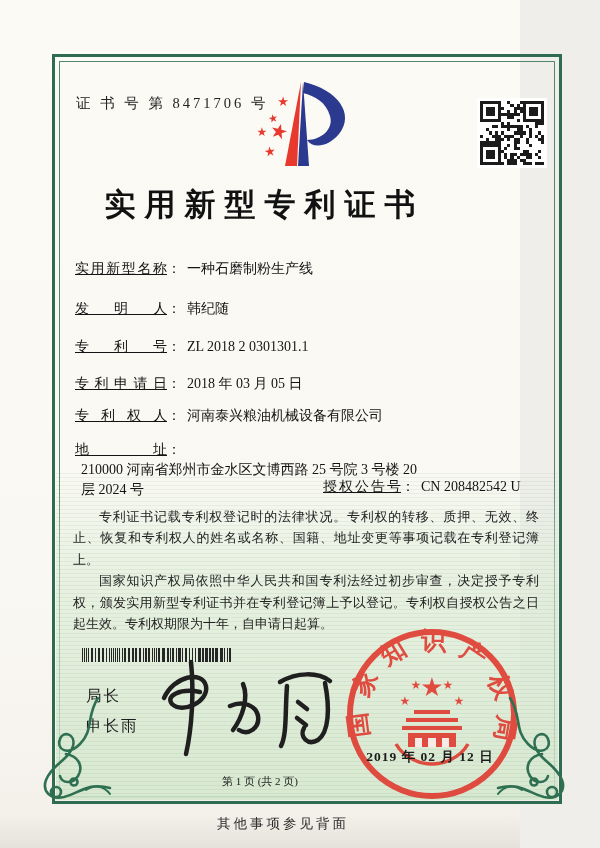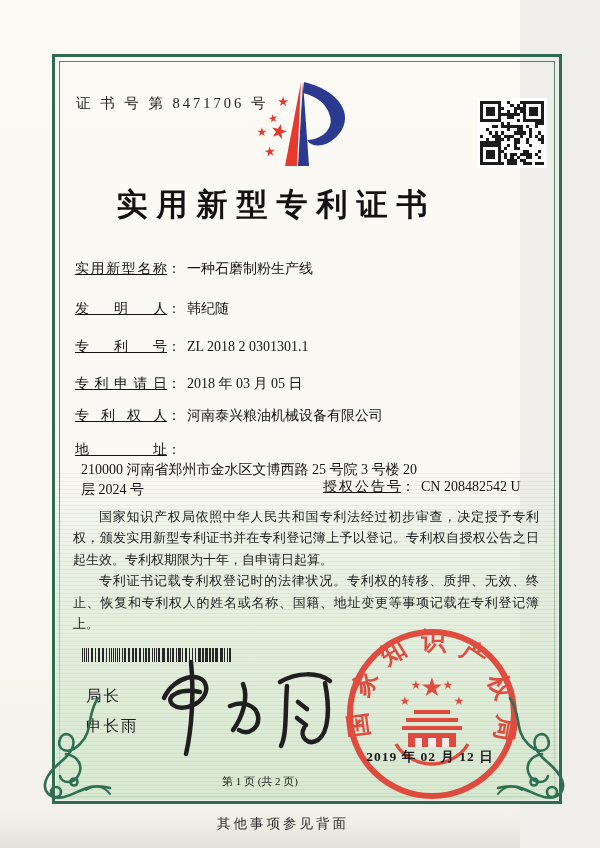--- a/index.html
+++ b/index.html
@@ -36,21 +36,21 @@
   }
   .logo{position:absolute;left:243px;top:76px;width:122px;height:98px;}
   .qr{
     position:absolute;left:477px;top:98px;width:70px;height:70px;
     background:#fff;padding:3px;box-sizing:border-box;
   }
   .qr svg{width:100%;height:100%;display:block;}
   .doc-title{
     position:absolute;left:0;top:184px;width:100%;
     text-align:center;font-size:31px;font-weight:bold;
-    letter-spacing:9px;color:#111;text-indent:9px;padding-left:12px;
+    letter-spacing:9px;color:#111;text-indent:9px;
   }
   
   .fields{position:absolute;left:75px;top:0;width:462px;}
   .frow{position:absolute;left:0;font-size:14px;line-height:20px;color:#141414;}
   .flabel{
     display:inline-block;width:92px;vertical-align:top;
     text-align:justify;text-align-last:justify;text-decoration:underline;
   }
   .fcolon{display:inline-block;vertical-align:top;}
   .fvalue{display:inline-block;vertical-align:top;margin-left:6px;max-width:352px;}
@@ -357,22 +357,22 @@
       <span class="flabel">地址</span><span class="fcolon">：</span><span class="fvalue">210000 河南省郑州市金水区文博西路 25 号院 3 号楼 20 层 2024 号</span>
     </div>
     <div class="frow" style="top:477px;width:462px">
       <span class="fpair2">
         <span class="flabel">授权公告号</span><span class="fcolon">：</span><span class="fvalue">CN 208482542 U</span>
       </span>
     </div>
   </div>
 
   <div class="paras">
+    <p>专利证书记载专利权登记时的法律状况。专利权的转移、质押、无效、终止、恢复和专利权人的姓名或名称、国籍、地址变更等事项记载在专利登记簿上。</p>
     <p>国家知识产权局依照中华人民共和国专利法经过初步审查，决定授予专利权，颁发实用新型专利证书并在专利登记簿上予以登记。专利权自授权公告之日起生效。专利权期限为十年，自申请日起算。</p>
-    <p>专利证书记载专利权登记时的法律状况。专利权的转移、质押、无效、终止、恢复和专利权人的姓名或名称、国籍、地址变更等事项记载在专利登记簿上。</p>
   </div>
 
   <div class="barcode">
       <svg xmlns="http://www.w3.org/2000/svg" viewBox="0 0 152 14" preserveAspectRatio="none">
         <rect x="0" y="0" width="1" height="14" fill="#262626"></rect>
         <rect x="2" y="0" width="1" height="14" fill="#262626"></rect>
         <rect x="4" y="0" width="1" height="14" fill="#262626"></rect>
         <rect x="6" y="0" width="1" height="14" fill="#262626"></rect>
         <rect x="9" y="0" width="2" height="14" fill="#262626"></rect>
         <rect x="13" y="0" width="1" height="14" fill="#262626"></rect>

